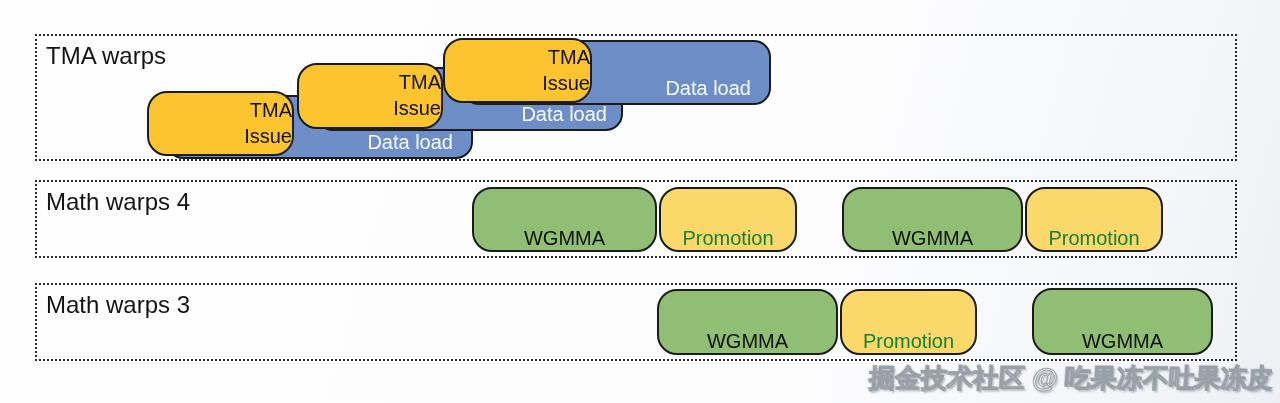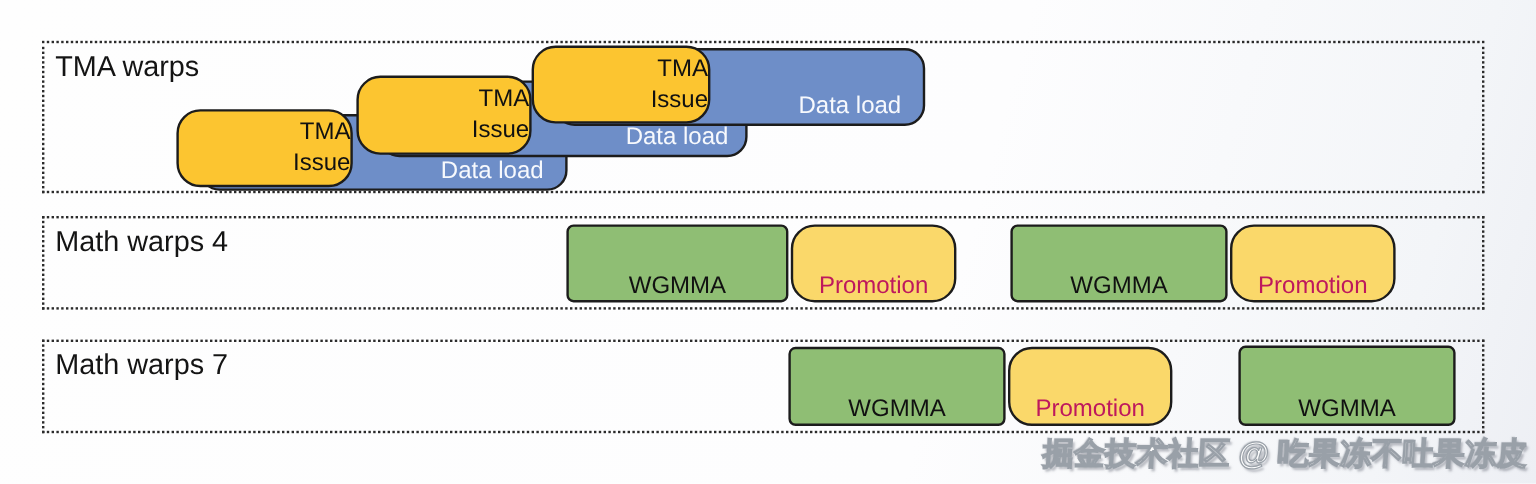--- a/index.html
+++ b/index.html
@@ -58,30 +58,30 @@
     border-radius: 20px;
     flex-direction: column;
     font-size: 20px;
     line-height: 1.28;
     color: #111111;
     text-align: center;
   }
   .green-box {
     background: var(--wgmma-fill, #8FBE74);
     border: 2px solid var(--box-border, #1c1c1c);
-    border-radius: 6px;
+    border-radius: 20px;
     font-size: 20px;
     color: #111111;
   }
   .promo-box {
     background: var(--promotion-fill, #FAD86A);
     border: 2px solid var(--box-border, #1c1c1c);
     border-radius: 20px;
     font-size: 20px;
-    color: #be185d;
+    color: #15803d;
   }
   .watermark {
     position: absolute;
     right: 7px;
     top: 361px;
     font-size: 26px;
     font-weight: bold;
     white-space: nowrap;
     color: #fdfdfd;
     -webkit-text-stroke: 1px #99a0a8;
@@ -94,21 +94,21 @@
 
 <div id="stage">
 
   <div class="lane" style="top:34px;height:127px;">
     <div class="lane-label">TMA warps</div>
   </div>
   <div class="lane" style="top:180px;height:78px;">
     <div class="lane-label">Math warps 4</div>
   </div>
   <div class="lane" style="top:283px;height:78px;">
-    <div class="lane-label">Math warps 7</div>
+    <div class="lane-label">Math warps 3</div>
   </div>
 
   <div class="box blue-box" style="left:166px;top:95px;width:307px;height:64px;z-index:1;">
     <span class="blue-label">Data load</span>
   </div>
   <div class="box tma-box" style="left:147px;top:91px;width:147px;height:65px;z-index:2;">
     <span>TMA</span>
     <span>Issue</span>
   </div>
 

